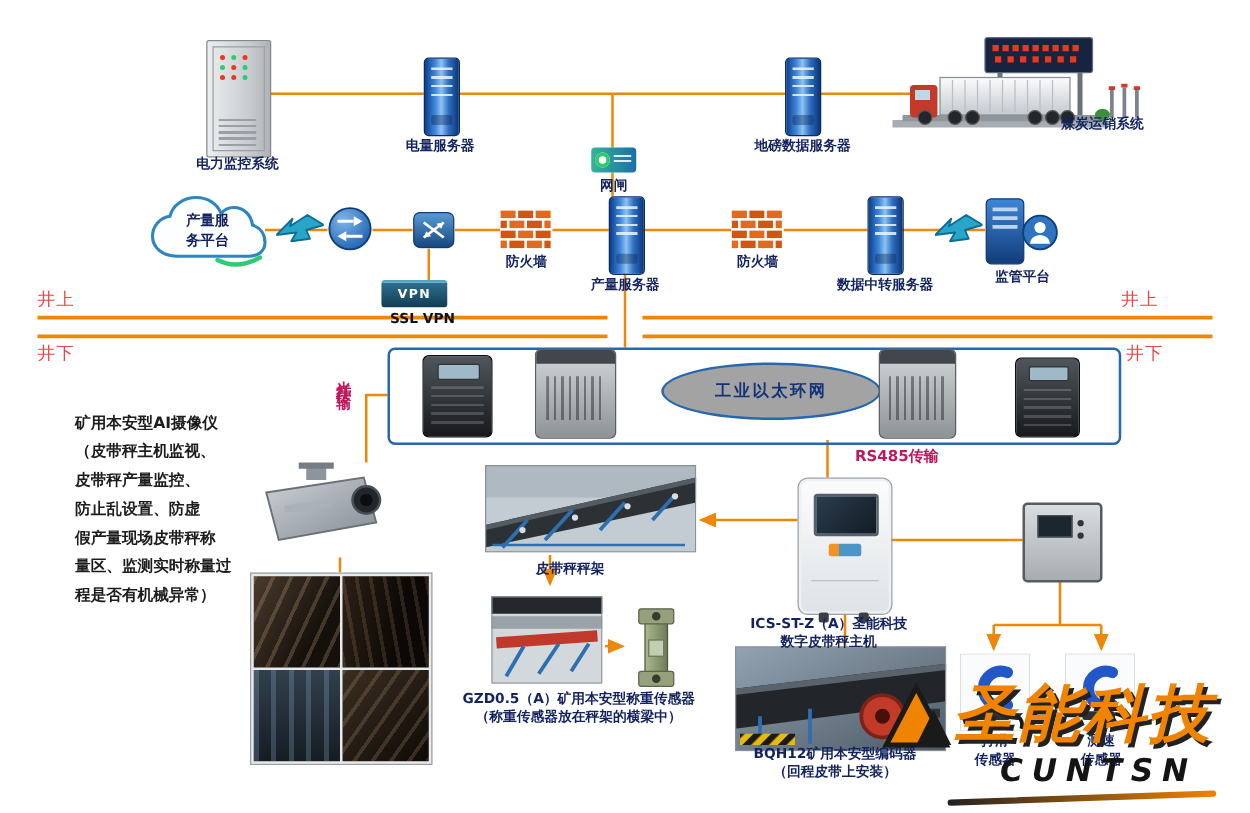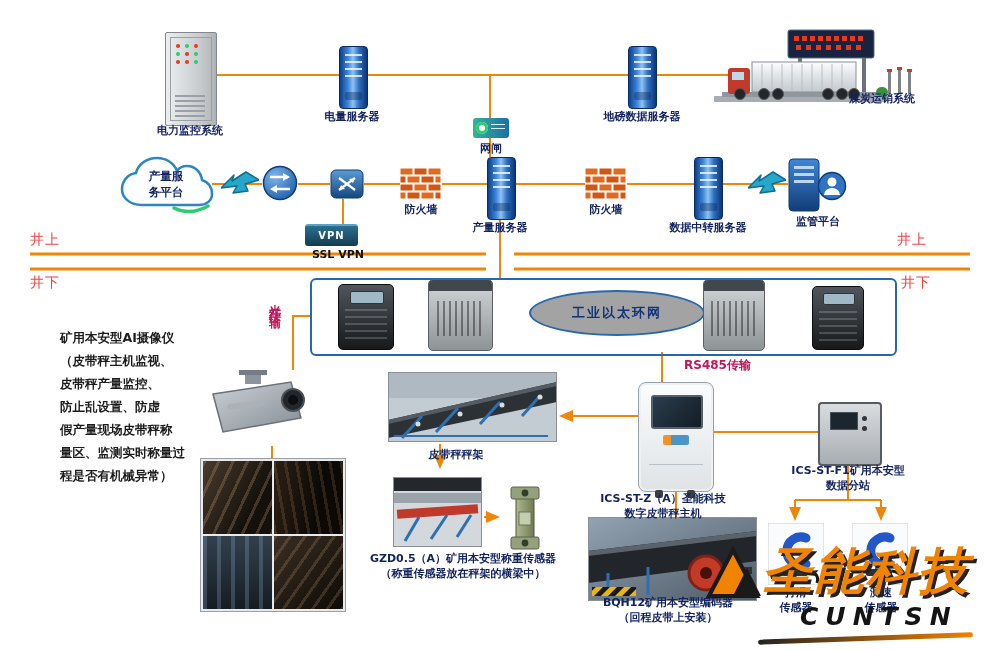--- a/index.html
+++ b/index.html
@@ -459,22 +459,20 @@
     <div class="gland" style="left:48px"></div>
   </div>
   <div class="label" style="left:663px;top:492px">ICS-ST-Z（A）圣能科技
 数字皮带秤主机</div>
 
   <div class="sub-box" style="left:818px;top:402px;width:60px;height:60px">
     <div class="sub-screen"></div>
     <div class="sub-dot" style="left:42px;top:12px"></div>
     <div class="sub-dot" style="left:42px;top:22px"></div>
   </div>
-  <div class="label" style="left:848px;top:464px">ICS-ST-F1矿用本安型
-数据分站</div>
 
   <svg class="photo" style="left:588px;top:517px" width="169" height="84">
     <rect width="169" height="84" fill="url(#encbg)"></rect>
     <polygon points="0,34 169,14 169,44 0,66" fill="#22262b"></polygon>
     <polygon points="0,34 169,14 169,19 0,39" fill="#5a636c"></polygon>
     <g stroke="#2e6fb0" stroke-width="3">
       <path d="M20,80 L20,56"></path>
         <path d="M60,78 L60,50"></path>
     </g>
     <rect x="132" y="50" width="32" height="7" fill="#2e3338"></rect>

